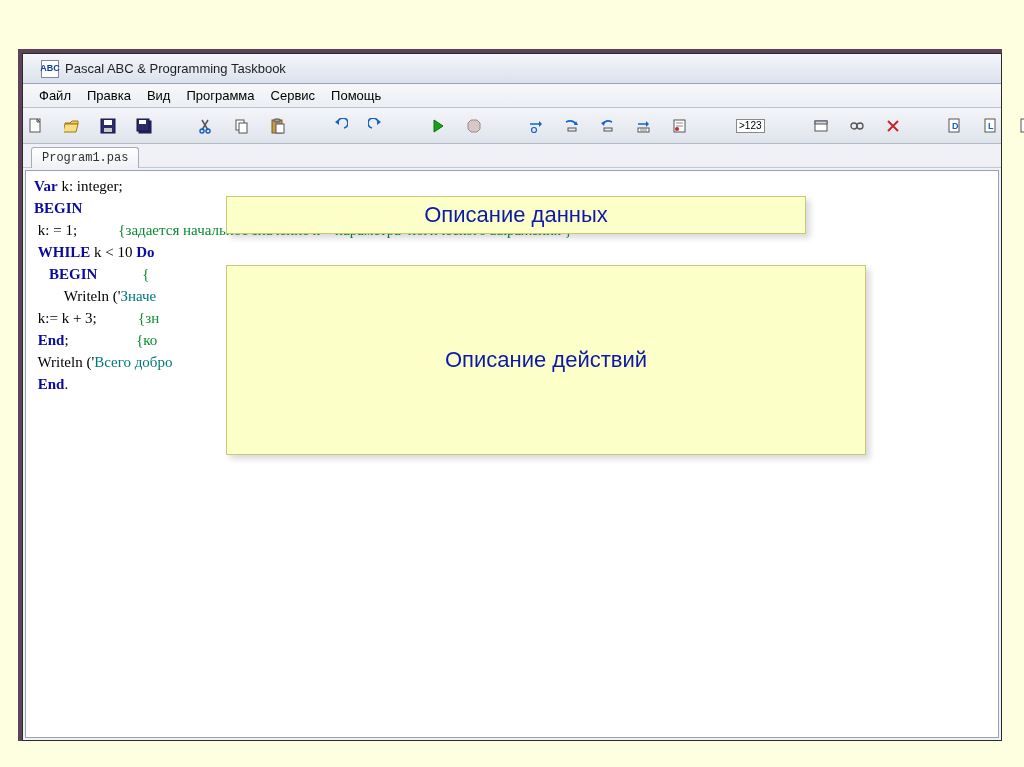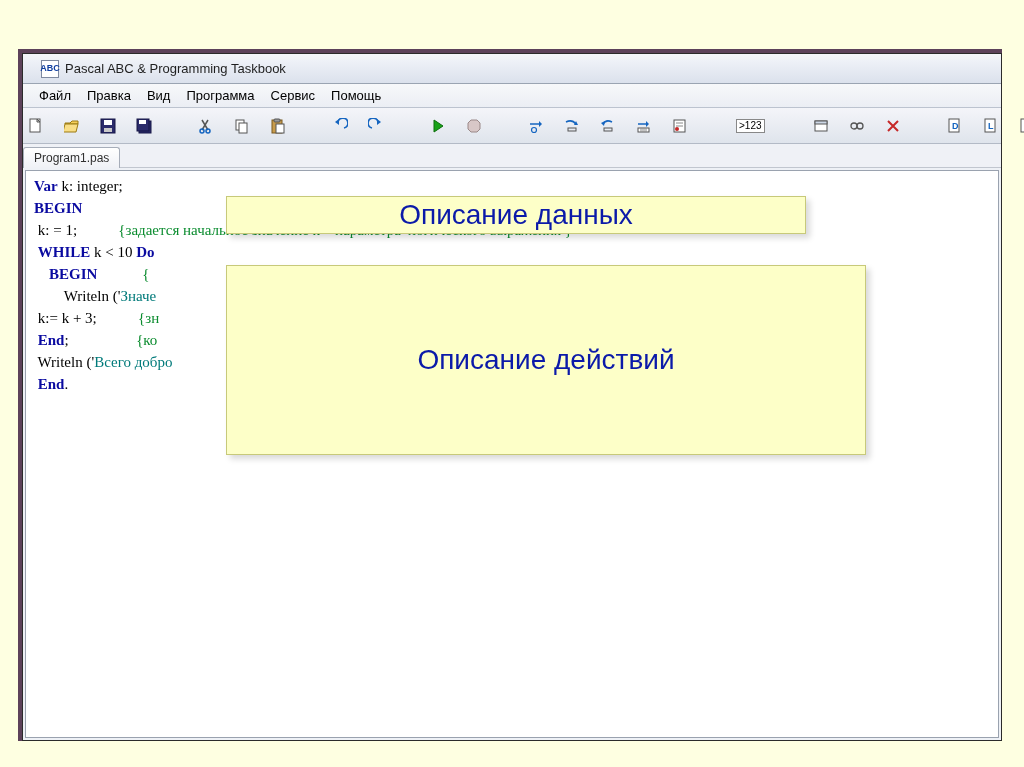--- a/index.html
+++ b/index.html
@@ -71,22 +71,23 @@
     width: 22px; height: 22px;
     display: inline-flex; align-items: center; justify-content: center;
     border: 1px solid transparent;
     border-radius: 2px;
   }
   .tsep { width: 1px; height: 22px; background: #b3bac6; margin: 0 4px; }
   .tabbar {
     height: 24px;
     background: #eff1f6;
     display: flex; align-items: flex-end;
-    padding-left: 0;
+    padding-left: 8px;
     border-bottom: 1px solid #c1c6cf;
+    font-family: Liberation Mono, monospace;
   }
   .tab {
     background: linear-gradient(#ffffff, #eff1f6);
     border: 1px solid #a6adb9;
     border-bottom: none;
     border-radius: 3px 3px 0 0;
     font-size: 12px;
     padding: 3px 10px;
     color: #303030;
     position: relative;
@@ -109,21 +110,21 @@
   .str { color: #007a7a; }
   .cmt { color: #0b8c2f; }
   .overlay {
     position: absolute;
     background: #fdffc8;
     border: 1px solid #c7c97a;
     box-shadow: 4px 4px 6px rgba(0,0,0,0.15);
     display: flex; align-items: center; justify-content: center;
     color: #0b1aa9;
     font-family: Arial, sans-serif;
-    font-size: 28px;
+    font-size: 22px;
   }
   .ov1 { left: 226px; top: 196px; width: 580px; height: 38px; }
   .ov2 { left: 226px; top: 265px; width: 640px; height: 190px; }
   
   svg { display: block; }
   .badge123 {
     font: 10px/1 Arial; color:#000; border:1px solid #888; padding:1px 2px;
     background:#fff;
   }
 </style>

